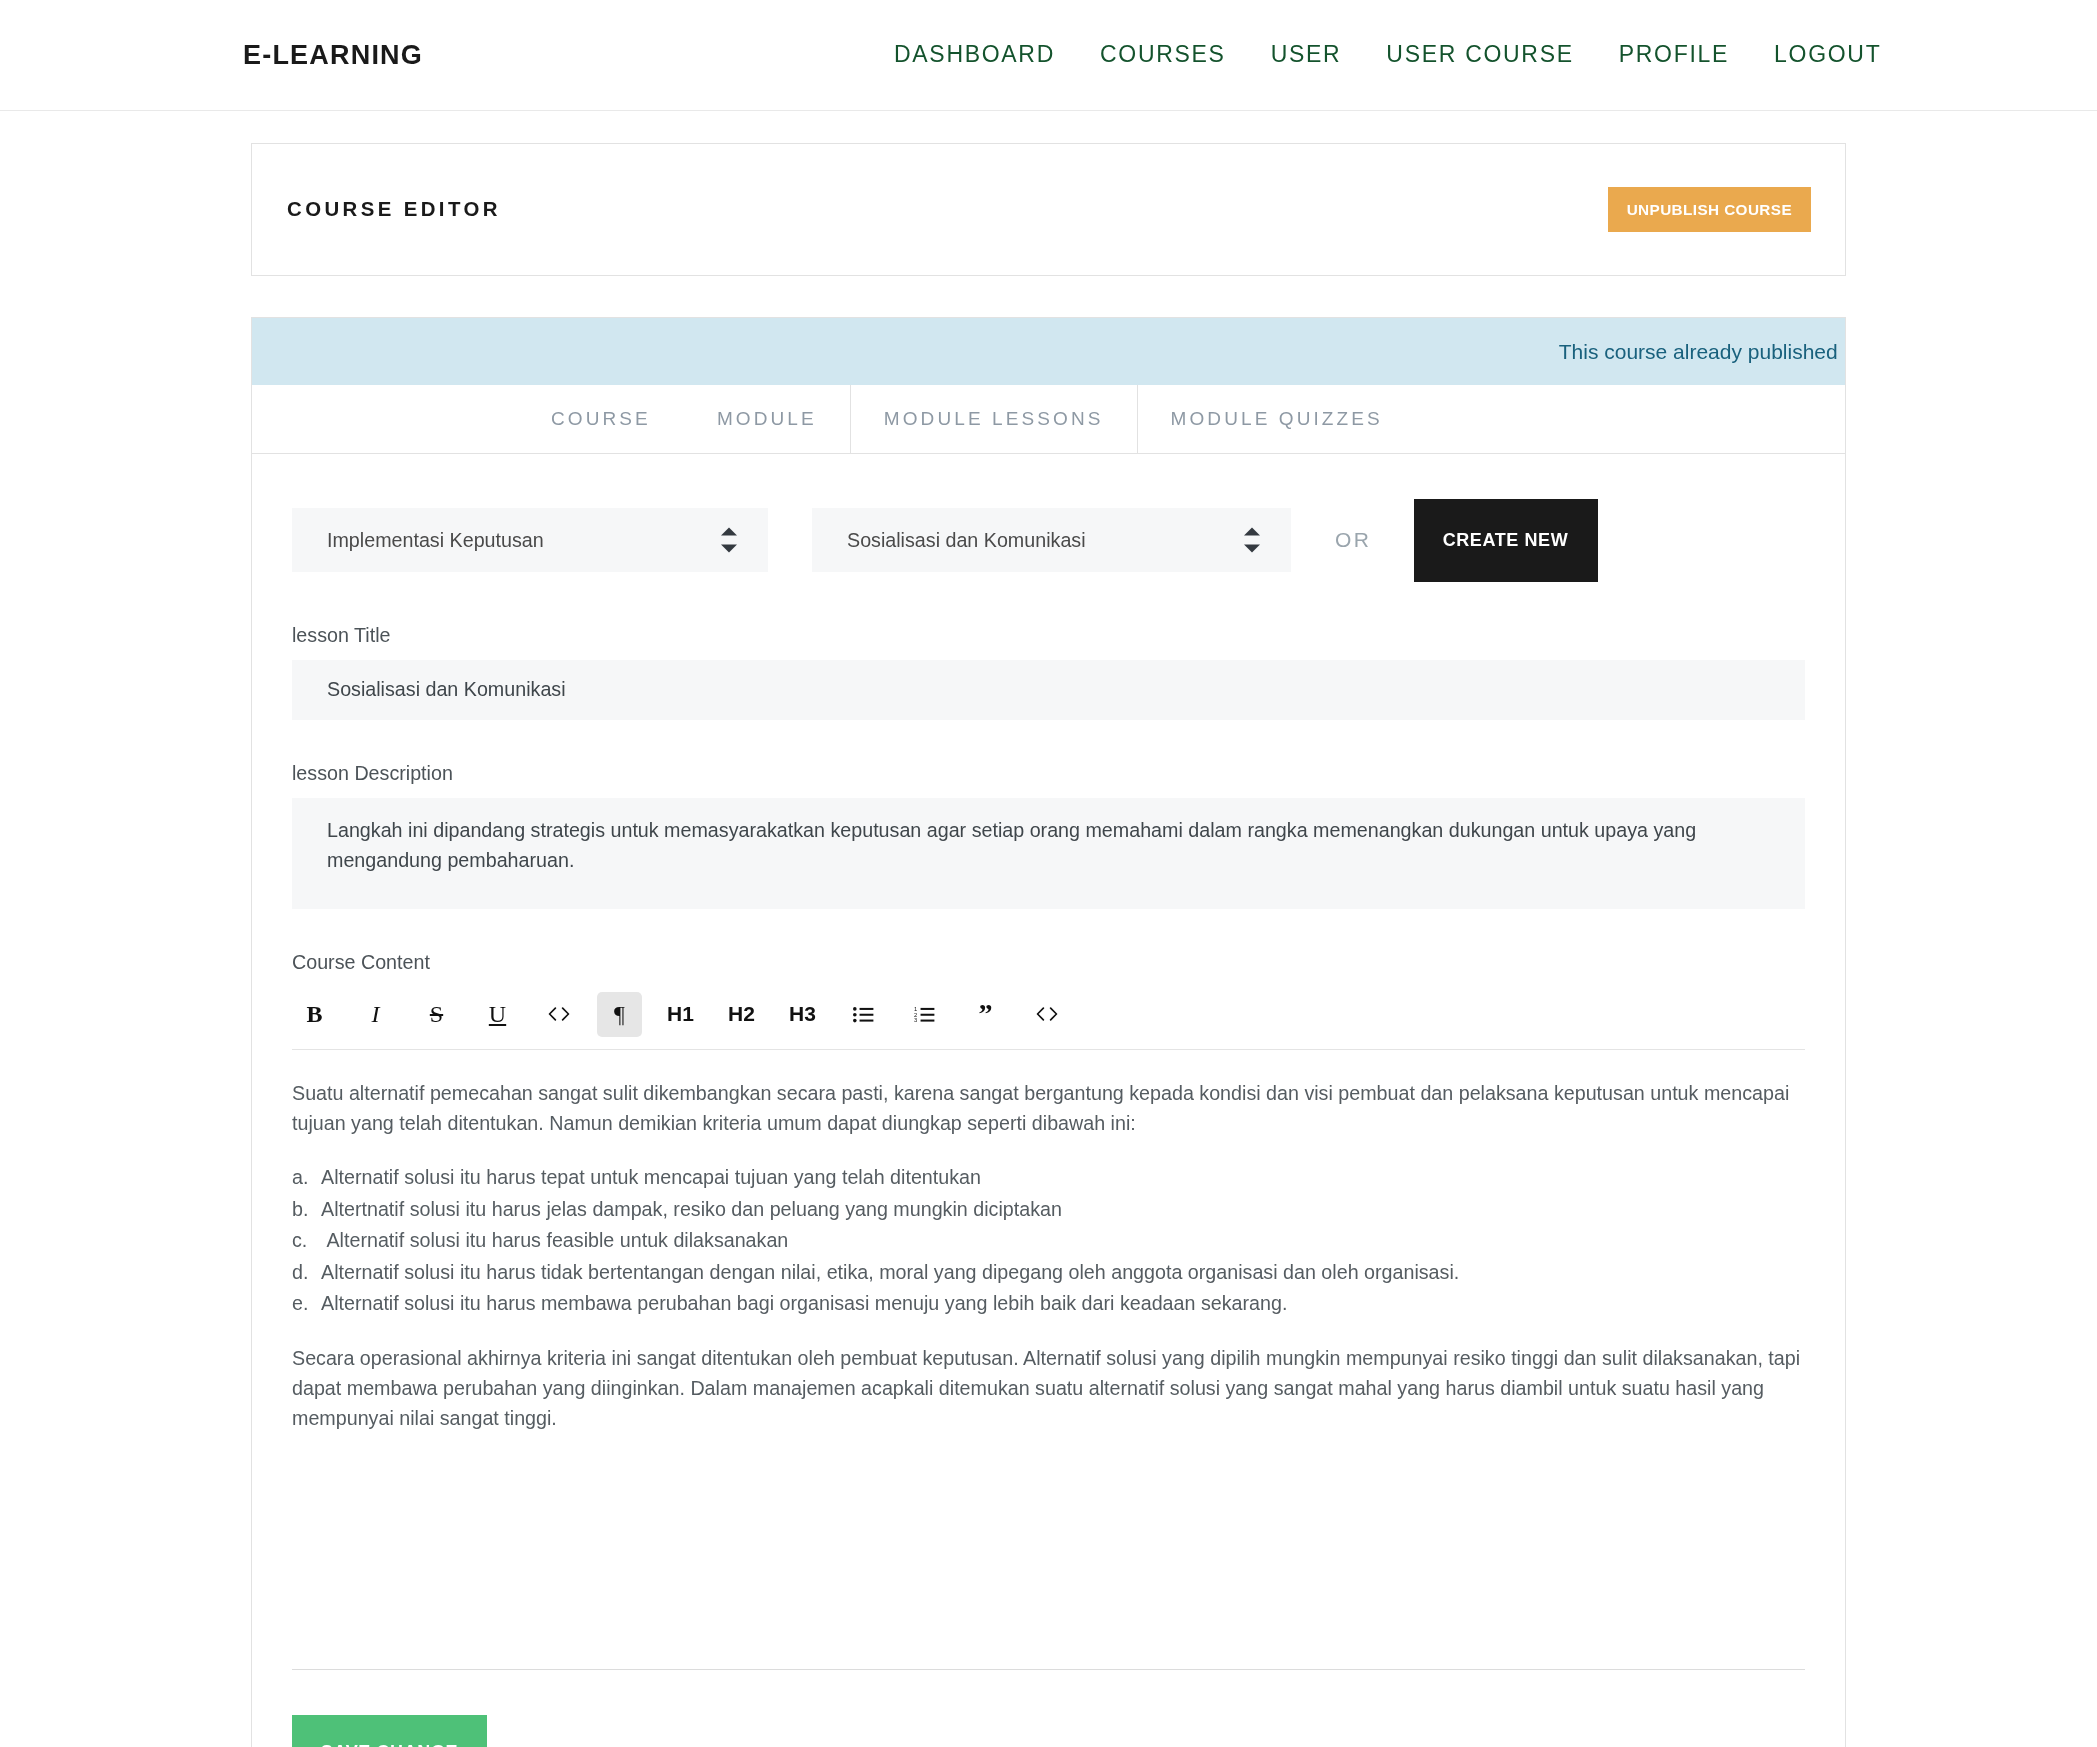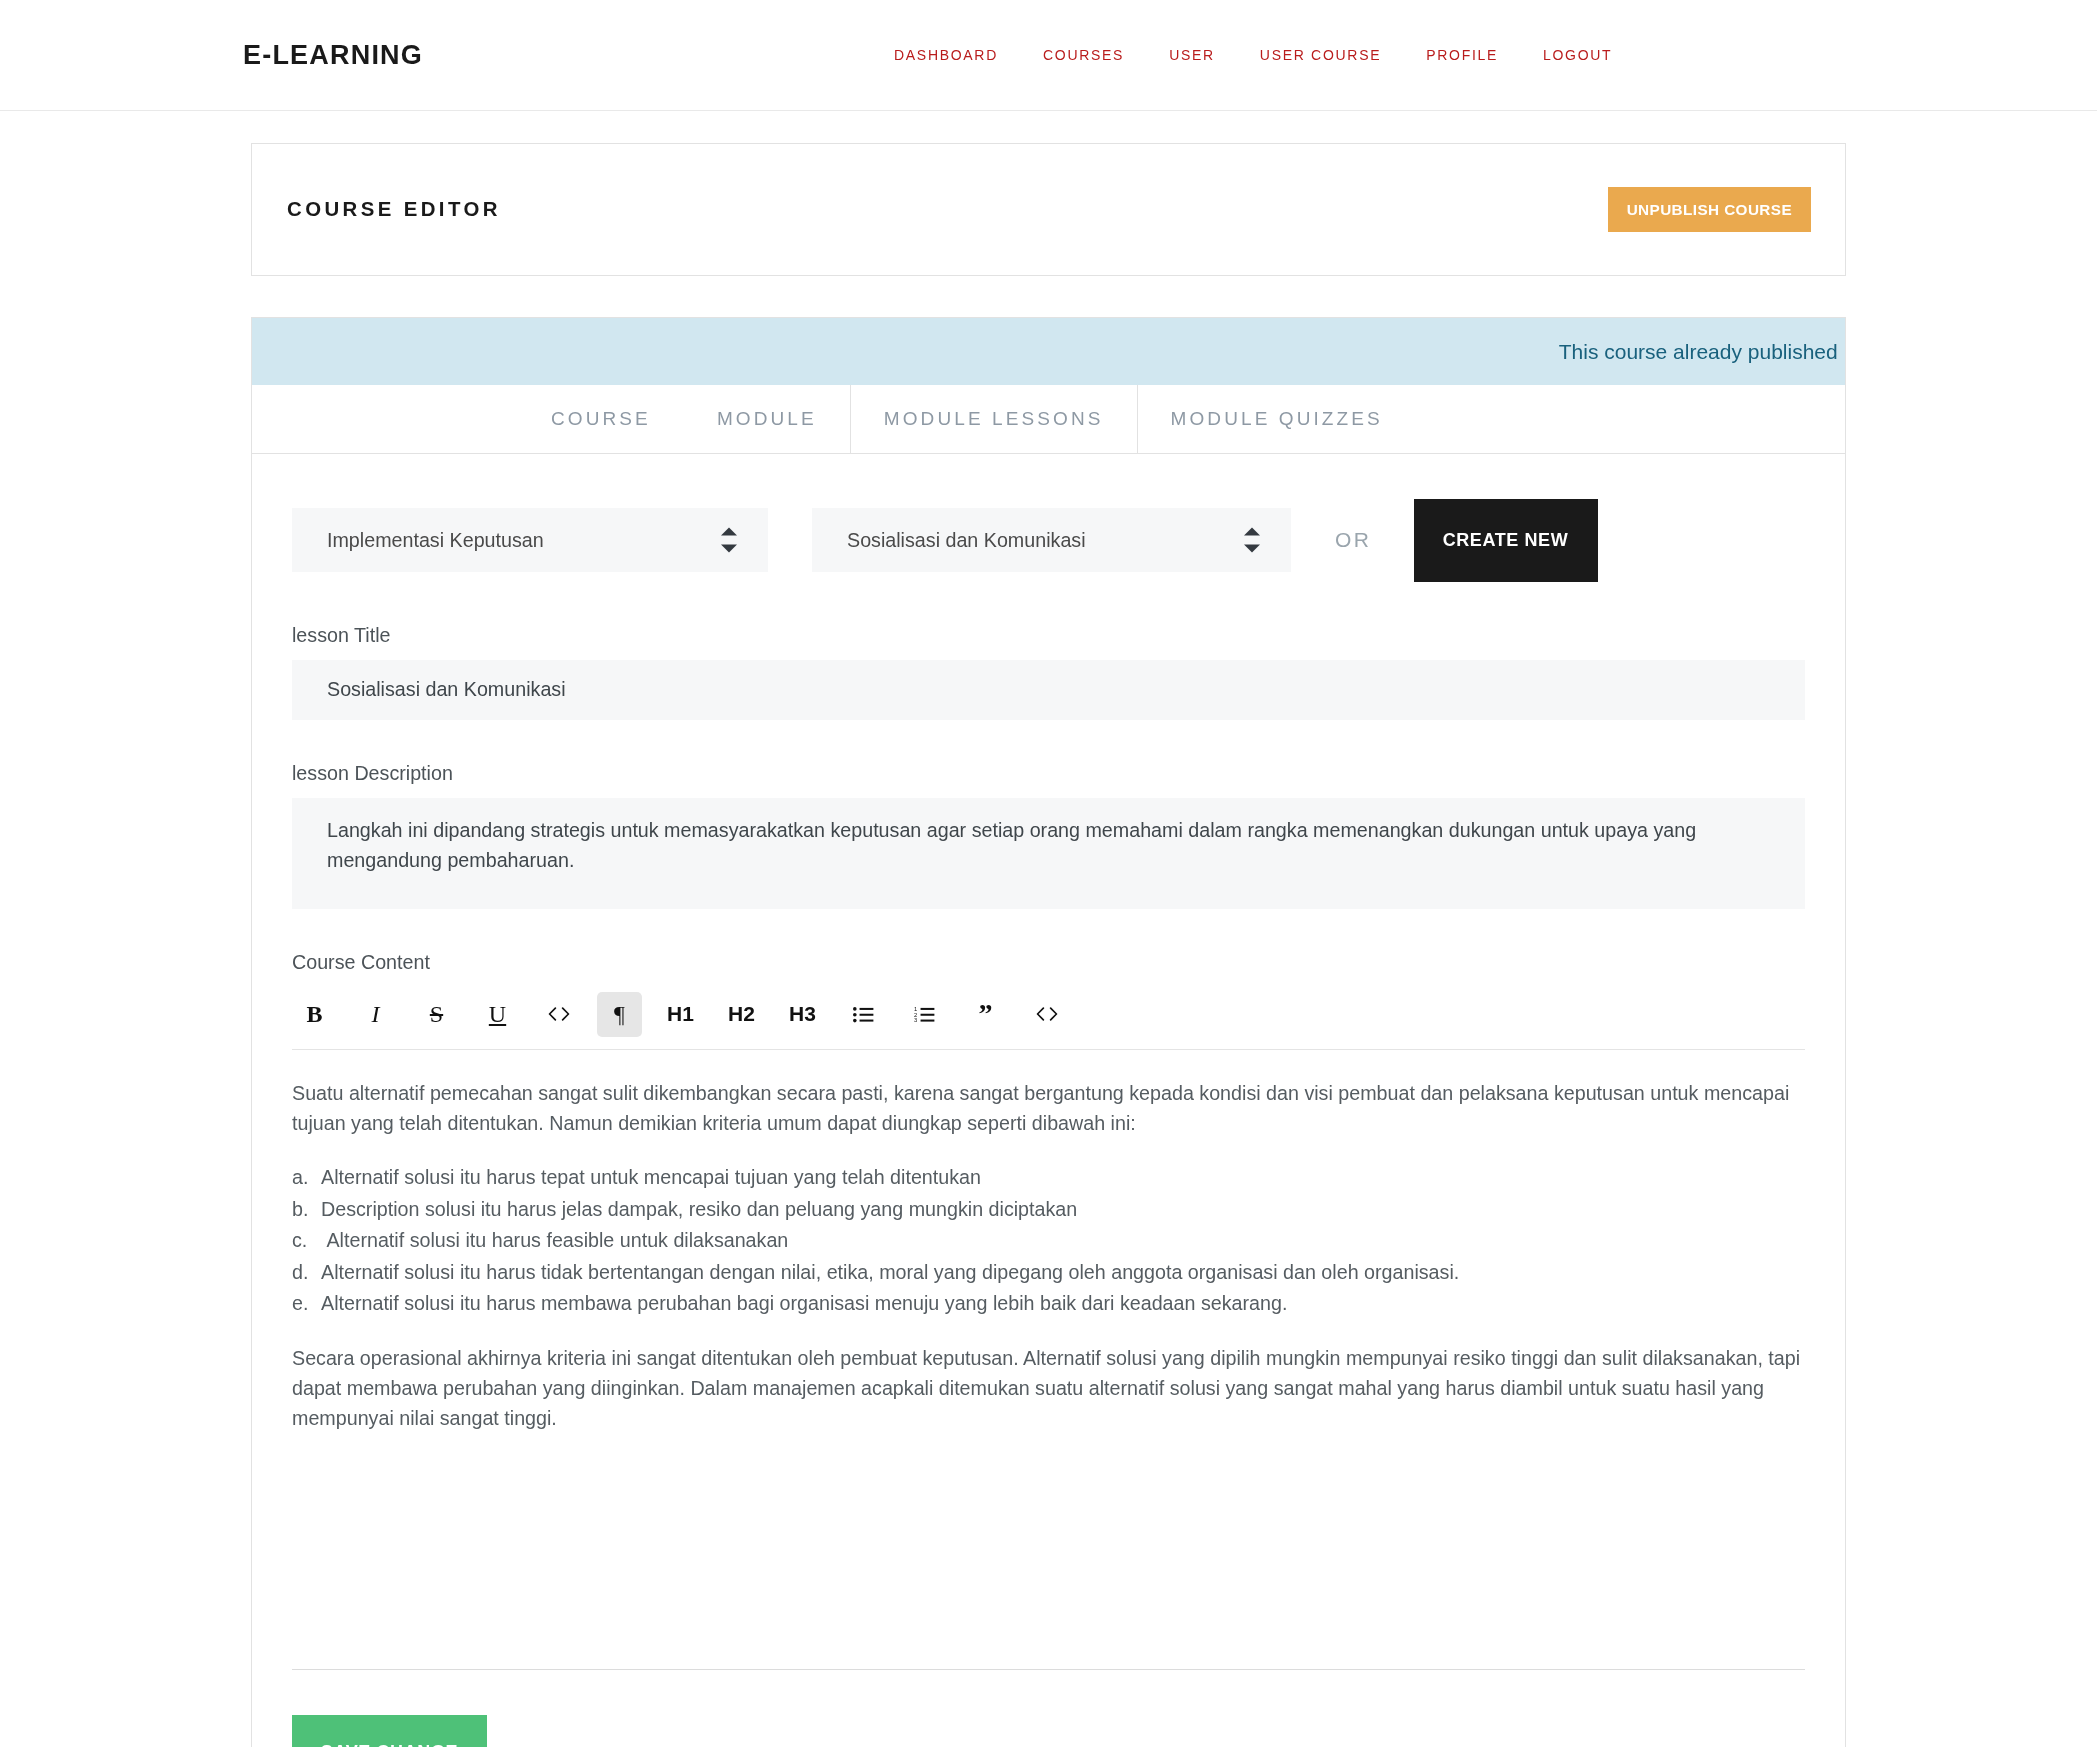--- a/index.html
+++ b/index.html
@@ -30,23 +30,23 @@
   }
   .nav-links {
     display: flex;
     align-items: center;
     position: absolute;
     left: 894px;
     top: 50%;
     transform: translateY(-50%);
   }
   .nav-link {
-    font-size: 14px;
+    font-size: 23px;
     letter-spacing: 1.7px;
-    color: #b91c1c;
+    color: #14532d;
     text-decoration: none;
     white-space: nowrap;
     padding: 7.3px 0;
     margin-right: 45px;
   }
   .nav-link:last-child { margin-right: 0; }
 
   
   .page {
     padding: 32px 0 0 0;
@@ -433,21 +433,21 @@
         <div class="content-area">
           <p>Suatu alternatif pemecahan sangat sulit dikembangkan secara pasti, karena sangat bergantung kepada kondisi dan visi pembuat dan pelaksana keputusan untuk mencapai tujuan yang telah ditentukan. Namun demikian kriteria umum dapat diungkap seperti dibawah ini:</p>
 
           <ul class="alpha-list">
             <li>
               <span class="alpha-marker">a.</span>
               <span>Alternatif solusi itu harus tepat untuk mencapai tujuan yang telah ditentukan</span>
             </li>
             <li>
               <span class="alpha-marker">b.</span>
-              <span>Description solusi itu harus jelas dampak, resiko dan peluang yang mungkin diciptakan</span>
+              <span>Altertnatif solusi itu harus jelas dampak, resiko dan peluang yang mungkin diciptakan</span>
             </li>
             <li>
               <span class="alpha-marker">c.</span>
               <span style="white-space:pre-wrap;"> Alternatif solusi itu harus feasible untuk dilaksanakan</span>
             </li>
             <li>
               <span class="alpha-marker">d.</span>
               <span>Alternatif solusi itu harus tidak bertentangan dengan nilai, etika, moral yang dipegang oleh anggota organisasi dan oleh organisasi.</span>
             </li>
             <li>

